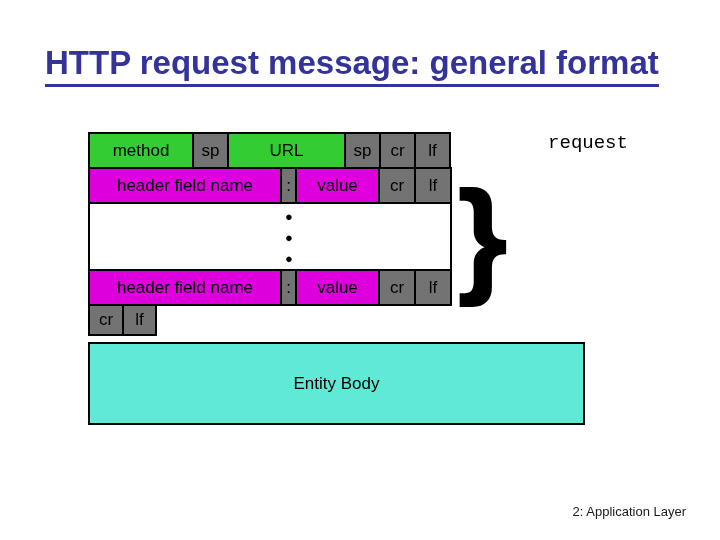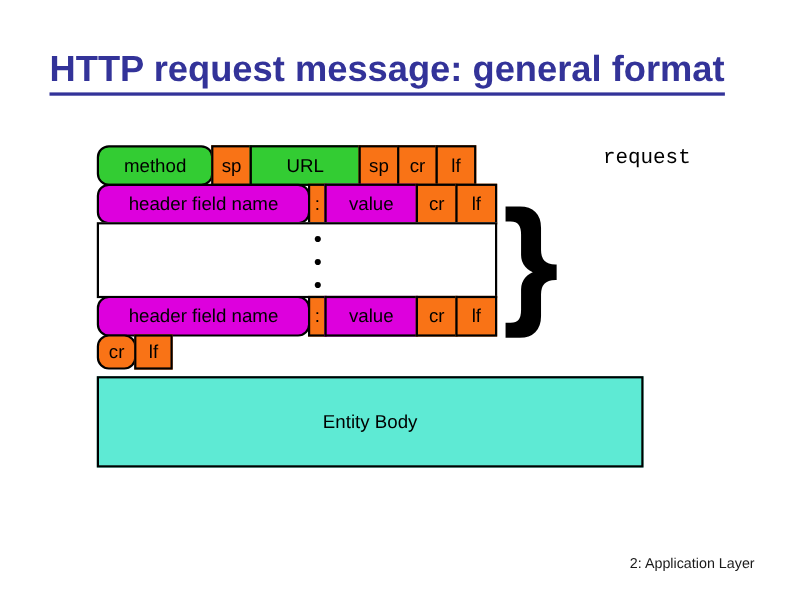--- a/index.html
+++ b/index.html
@@ -7,24 +7,24 @@
          font-family:"Liberation Sans",sans-serif;overflow:hidden;}
 
   .slide-title{position:absolute;left:45px;top:44px;font-size:33px;font-weight:bold;
                color:#333399;padding-bottom:2px;border-bottom:3px solid #333399;
                white-space:nowrap;}
 
   .boxrow{position:absolute;display:flex;}
   .cell{box-sizing:border-box;height:100%;border:2px solid #000;margin-left:-2px;
         display:flex;align-items:center;justify-content:center;
         font-size:17px;color:#000;white-space:nowrap;}
-  .cell:first-child{margin-left:0;border-radius:11px;}
+  .cell:first-child{margin-left:0;}
   .fill-green{background:#33cc33;}
   .fill-magenta{background:#dd00dd;text-align:center;}
-  .fill-white{background:#f97316;}
+  .fill-white{background:#737373;}
 
   #row-request{left:88px;top:132px;height:37px;}
   #row-header-1{left:88px;top:167px;height:37px;}
   #row-header-2{left:88px;top:269px;height:37px;}
   #row-blank{left:88px;top:304px;height:32px;}
 
   .ellipsis-box{position:absolute;left:88px;top:202px;width:364px;height:69px;
                 box-sizing:border-box;border:2px solid #000;background:#ffffff;}
   .dots{position:absolute;left:190px;top:2px;width:18px;text-align:center;
         font-size:13px;line-height:21px;color:#000;}
@@ -49,21 +49,21 @@
 </head>
 <body>
 
 <div class="slide">
 
   <div class="slide-title">HTTP request message: general format</div>
 
   <div class="boxrow" id="row-request">
     <div class="cell fill-green" style="width:106px">method</div>
     <div class="cell fill-white" style="width:37px">sp</div>
-    <div class="cell fill-green" style="width:101px">URL</div>
+    <div class="cell fill-green" style="width:119px">URL</div>
     <div class="cell fill-white" style="width:37px">sp</div>
     <div class="cell fill-white" style="width:37px">cr</div>
     <div class="cell fill-white" style="width:37px">lf</div>
   </div>
 
   <div class="boxrow" id="row-header-1">
     <div class="cell fill-magenta" style="width:194px">header field name</div>
     <div class="cell fill-white" style="width:17px">:</div>
     <div class="cell fill-magenta" style="width:85px">value</div>
     <div class="cell fill-white" style="width:38px">cr</div>

